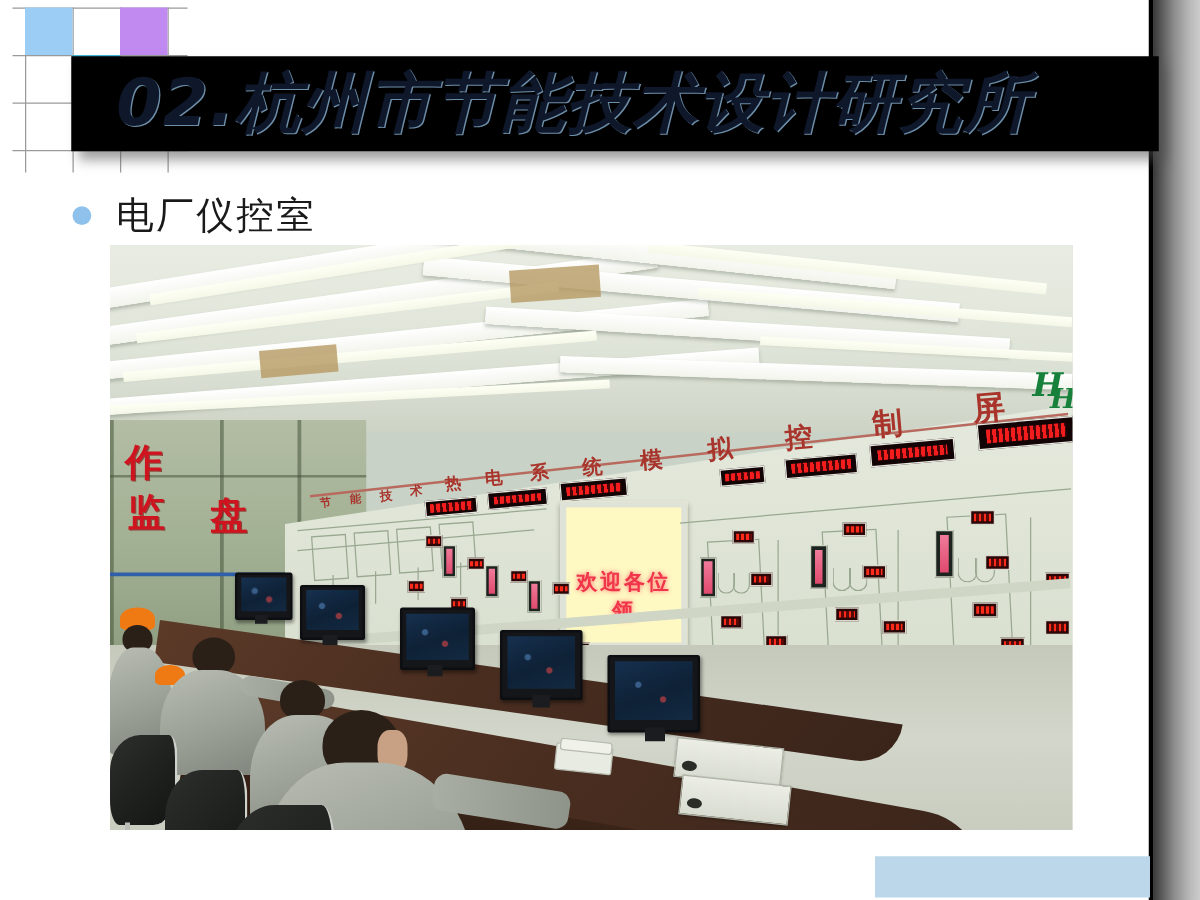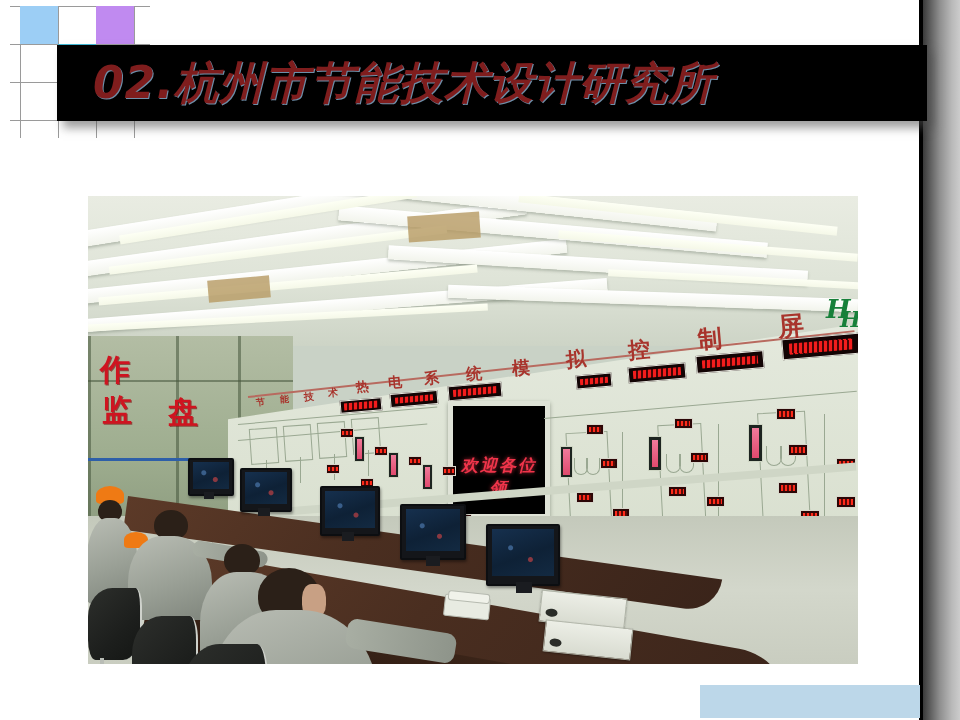--- a/index.html
+++ b/index.html
@@ -65,25 +65,25 @@
     width: 870px; height: 76px;
     background: #000000;
     box-shadow: 6px 7px 9px rgba(80,80,80,0.55);
   }
   .title-text {
     position: absolute;
     left: 93px; top: 47px;
     width: 800px; height: 72px;
     line-height: 72px;
     font-family: "DejaVu Sans", "Liberation Sans", sans-serif;
-    font-size: 44px;
+    font-size: 52px;
     font-weight: bold;
     font-style: italic;
     letter-spacing: 1px;
-    color: #7f1d1d;
+    color: #0f172a;
     text-shadow: 1px 1px 0 #6d8ea8;
     white-space: nowrap;
   }
 
   
   .bullet-row {
     position: absolute;
     left: 58px; top: 150px;
     display: flex;
     align-items: center;
@@ -249,25 +249,24 @@
   .coil {
     position: absolute;
     border: 1px solid #9aa892;
     border-top: none;
     border-radius: 0 0 9px 9px;
   }
 
   
   .welcome-screen {
     position: absolute;
-    background: #000000;
+    background: #fef9c3;
     border: 5px solid #dfe3d7;
     box-shadow: 0 2px 4px rgba(60,70,55,.45);
     overflow: hidden;
-    font-style: italic;
   }
   .welcome-text {
     position: absolute;
     left: 0; right: 0;
     text-align: center;
     color: #f0344a;
     font-family: "DejaVu Sans", "Liberation Sans", sans-serif;
     font-weight: bold;
     letter-spacing: 2px;
     text-shadow: 0 0 4px rgba(255,60,80,.7);
@@ -426,20 +425,24 @@
     <div class="gridline-h" style="left:10px;  top:120px; width:140px;"></div>
     <div class="deco-sq" style="left:20px;  top:6px;  background:#9CCEF5;"></div>
     <div class="deco-sq" style="left:96px;  top:6px;  background:#C08AF0;"></div>
     <div class="deco-sq" style="left:58px;  top:44px; background:#3FB8D4;"></div>
     <div class="deco-circle" style="left:59px; top:83px;"></div>
   </div>
 
   <div class="title-bar"></div>
   <div class="title-text">02.杭州市节能技术设计研究所</div>
 
+  <div class="bullet-row">
+    <span class="bullet-dot"></span>
+    <span class="bullet-text">电厂仪控室</span>
+  </div>
 
   <div class="photo">
 
     <div class="ph-layer ceiling">
       <div class="ceil-slat" style="left:-20px; top:4px;   width:420px; height:16px; transform:rotate(-9deg);"></div>
       <div class="ceil-slat" style="left:-30px; top:36px;  width:470px; height:15px; transform:rotate(-8deg);"></div>
       <div class="ceil-slat" style="left:-40px; top:70px;  width:520px; height:14px; transform:rotate(-6deg);"></div>
       <div class="ceil-slat" style="left:-40px; top:104px; width:560px; height:13px; transform:rotate(-4.5deg);"></div>
       <div class="ceil-slat" style="left:200px; top:-4px;  width:430px; height:17px; transform:rotate(6deg);"></div>
       <div class="ceil-slat" style="left:250px; top:28px;  width:430px; height:15px; transform:rotate(5deg);"></div>

